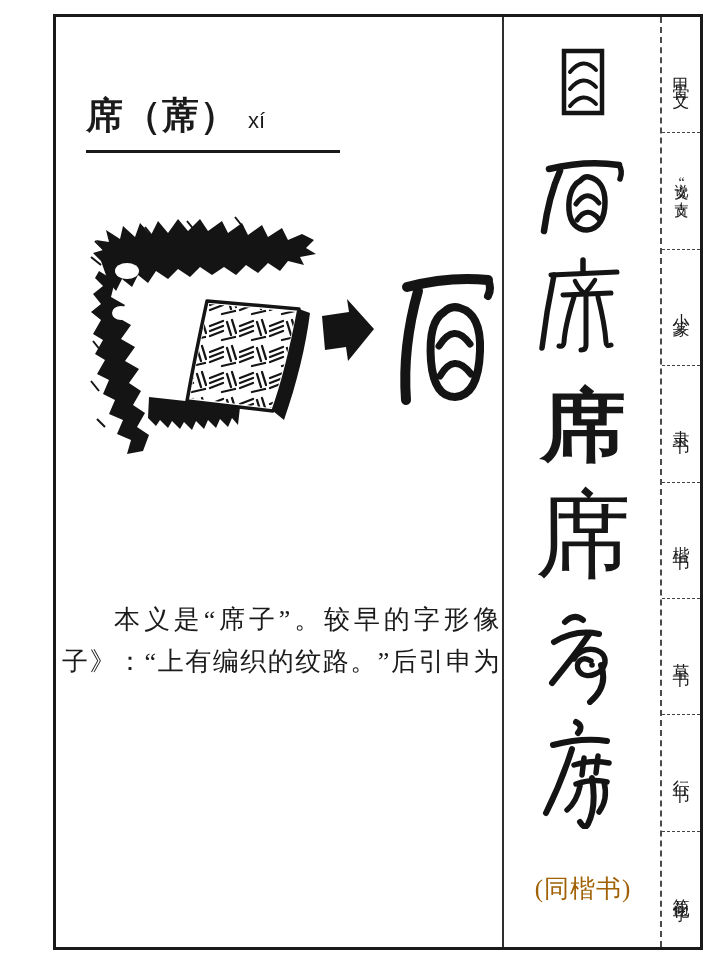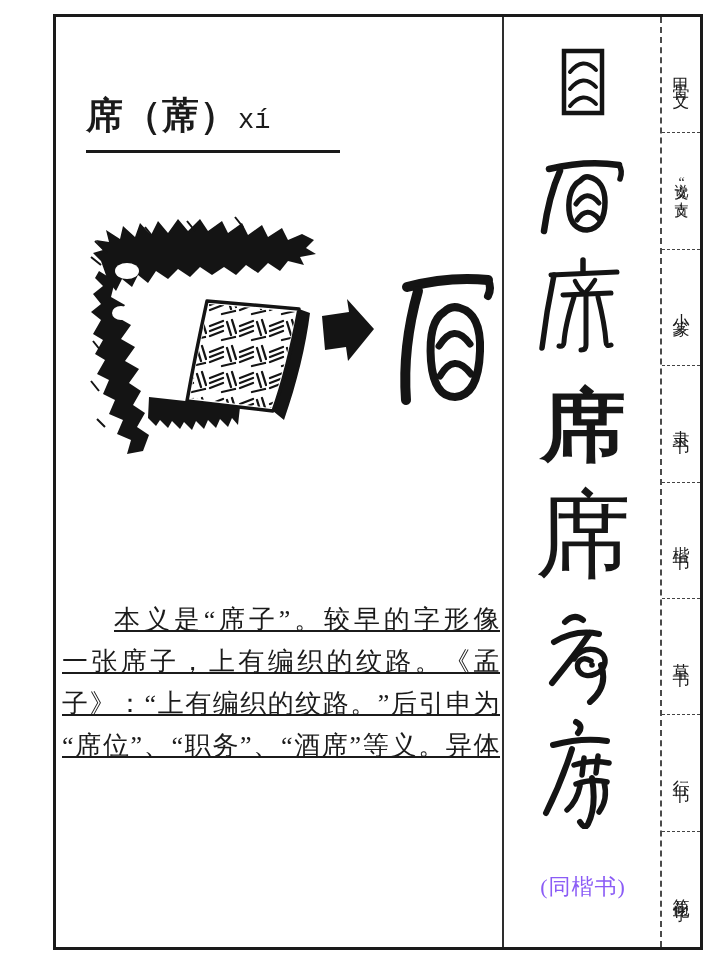--- a/index.html
+++ b/index.html
@@ -12,42 +12,42 @@
   }
   .frame {
     position:absolute; left:53px; top:14px; width:650px; height:936px;
     border:3px solid #1a1a1a; background:#ffffff;
   }
   
   .title-row {
     position:absolute; left:30px; top:74px; display:flex; align-items:baseline;
   }
   .hanzi-title { font-size:37px; font-weight:bold; letter-spacing:1px; }
-  .pinyin-title { font-size:27px; font-family:Liberation Mono, monospace; }
+  .pinyin-title { font-size:22px; margin-left:10px; font-family:Liberation Sans, sans-serif; }
   .title-underline {
     position:absolute; left:30px; top:133px; width:254px; height:3px; background:#1a1a1a;
   }
   .illustration { position:absolute; left:30px; top:196px; }
-  .definition { position:absolute; left:6px; top:582px; width:438px;text-decoration:underline; }
+  .definition { position:absolute; left:6px; top:582px; width:438px; }
   .def-line {
     font-size:26px; height:42px; line-height:42px; white-space:nowrap;
     letter-spacing:0.5px;
   }
   .def-line.just { text-align:justify; text-align-last:justify; text-justify:inter-character; }
   .def-line.indent { padding-left:52px; }
   
   .forms-col {
     position:absolute; left:446px; top:0; width:158px; height:930px;
     border-left:2px solid #2e2e2e;
   }
   .form-slot { position:absolute; left:0; width:158px; display:flex; justify-content:center; }
   .glyph-text { font-family:"Liberation Serif","DejaVu Serif",serif; color:#161616; }
   .lishu { font-size:86px; line-height:86px; font-weight:600; transform:scaleY(0.92); }
   .kaishu { font-size:96px; line-height:98px; font-weight:500; }
-  .forms-note { font-size:22px; letter-spacing:1px; color:#8b5cf6; }
+  .forms-note { font-size:25px; letter-spacing:1px; color:#a16207; }
   
   .labels-col {
     position:absolute; left:604px; top:0; width:40px; height:930px;
     border-left:2px dashed #4a4a4a; display:flex; flex-direction:column;
   }
   .label-cell { flex:1; display:flex; align-items:center; justify-content:center; border-top:1px dashed #444; }
   .label-cell:first-child { border-top:none; }
   .vlabel {
     writing-mode:vertical-rl; text-orientation:upright;
     font-size:17px; letter-spacing:7px; color:#1b1b1b;
@@ -101,23 +101,21 @@
         <path d="M401,67 Q405,75 401,83" stroke-width="8"></path>
         <path d="M331,78 C322,110 316,146 319,187" stroke-width="10"></path>
         <path d="M357,99 C347,105 342,121 344,148 C346,172 354,184 368,184 C384,183 392,167 393,138 C394,112 387,99 373,95 C367,93 361,95 357,99 Z" stroke-width="8"></path>
         <path d="M352,133 Q367,109 383,131" stroke-width="7"></path>
         <path d="M353,163 Q367,139 384,161" stroke-width="7"></path>
       </g>
     </svg>
 
     <div class="definition">
       <div class="def-line just indent">本义是“席子”。较早的字形像</div>
-      <div class="def-line just">一张席子，上有编织的纹路。《孟</div>
       <div class="def-line just">子》：“上有编织的纹路。”后引申为</div>
-      <div class="def-line just">“席位”、“职务”、“酒席”等义。异体</div>
     </div>
 
     <div class="forms-col">
 
       <div class="form-slot" style="top:30px">
         <svg width="46" height="70" viewBox="0 0 46 70">
           <rect x="4" y="4" width="38" height="62" fill="none" stroke="#141414" stroke-width="4.5"></rect>
           <g stroke="#141414" stroke-width="4" fill="none" stroke-linecap="round">
             <path d="M10,25 Q23,9 36,23"></path>
             <path d="M10,42 Q23,26 36,40"></path>

